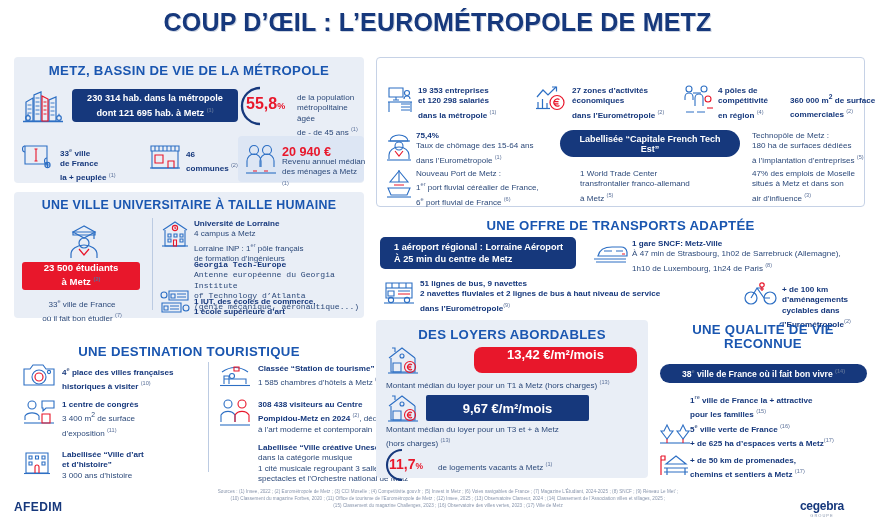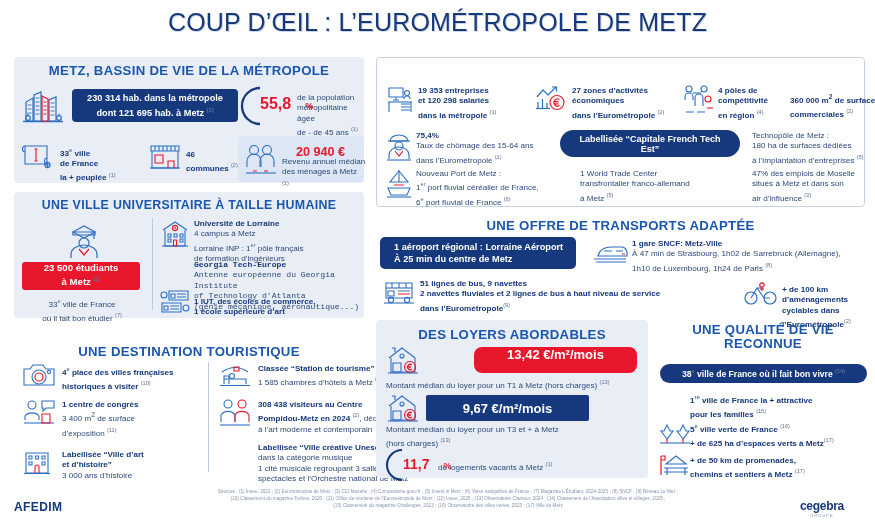--- a/index.html
+++ b/index.html
@@ -10,21 +10,21 @@
     color: #1a4a8a;
     overflow: hidden;
     position: relative;
   }
   .page { position:relative; width:875px; height:521px; }
 
   
   .main-title{
     position:absolute; top:8px; left:0; width:875px;
     text-align:center;
-    font-size:25px; font-weight:normal; letter-spacing:.2px;
+    font-size:25px; font-weight:bold; letter-spacing:.2px;
     color:#16387c;
     text-shadow: 1px 1px 0 rgba(180,190,210,.65);
   }
 
   
   .panel{ position:absolute; background:#e9eef6; border-radius:4px; }
   .panel.bordered{ background:#ffffff; border:1px solid #c6d2e6; }
 
   .sec-title{
     text-align:center; color:#1a56b0; font-weight:bold;
@@ -43,21 +43,21 @@
     display:flex; align-items:center; justify-content:center;
     font-weight:bold; text-align:center; padding:0 10px;
   }
   .pill-red{
     position:absolute; background:#e8172b; color:#fff;
     display:flex; align-items:flex-start; justify-content:center;
     font-weight:bold; text-align:center;
   }
   .pill-red.rounded{ border-radius:3px; }
 
-  .red-num{ color:#e8172b; font-weight:bold;margin-left:14px; }
+  .red-num{ color:#e8172b; font-weight:bold; }
 
   
   .arc{ position:absolute; }
 
   
   .ico{ position:absolute; }
   .ico svg{ display:block; }
 
   
   .vdiv{ position:absolute; width:1px; background:#bccbe2; }

